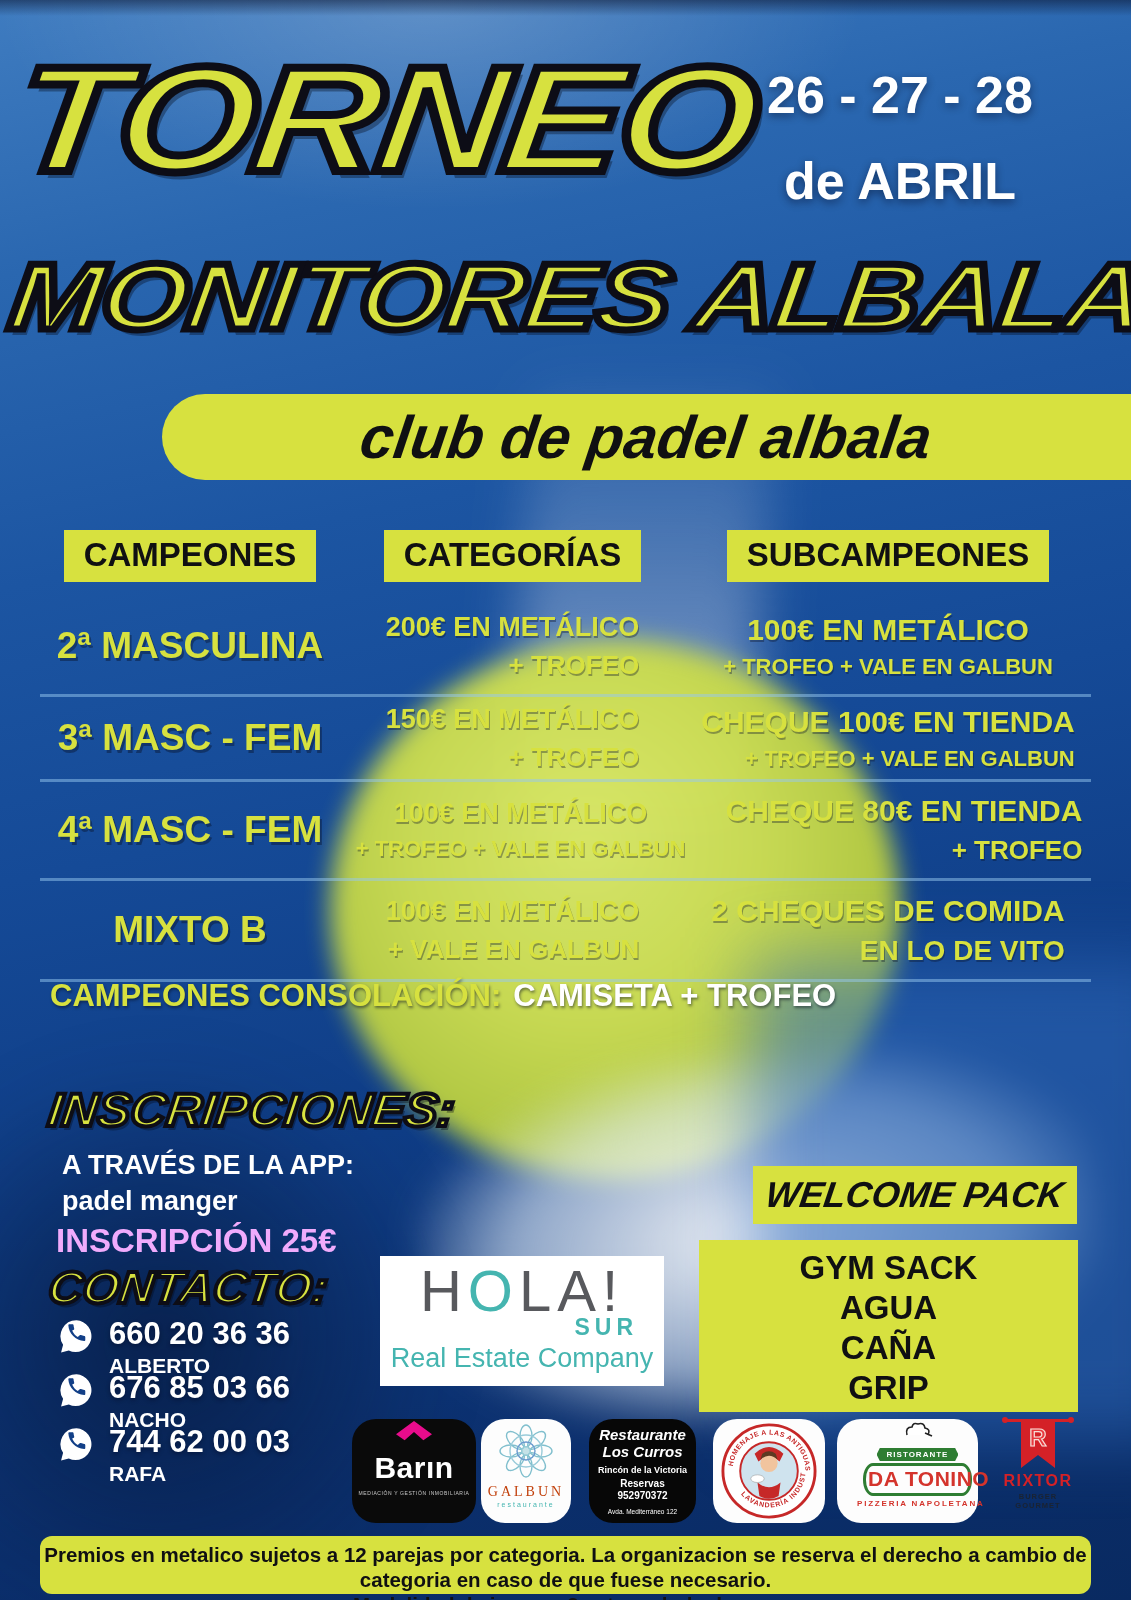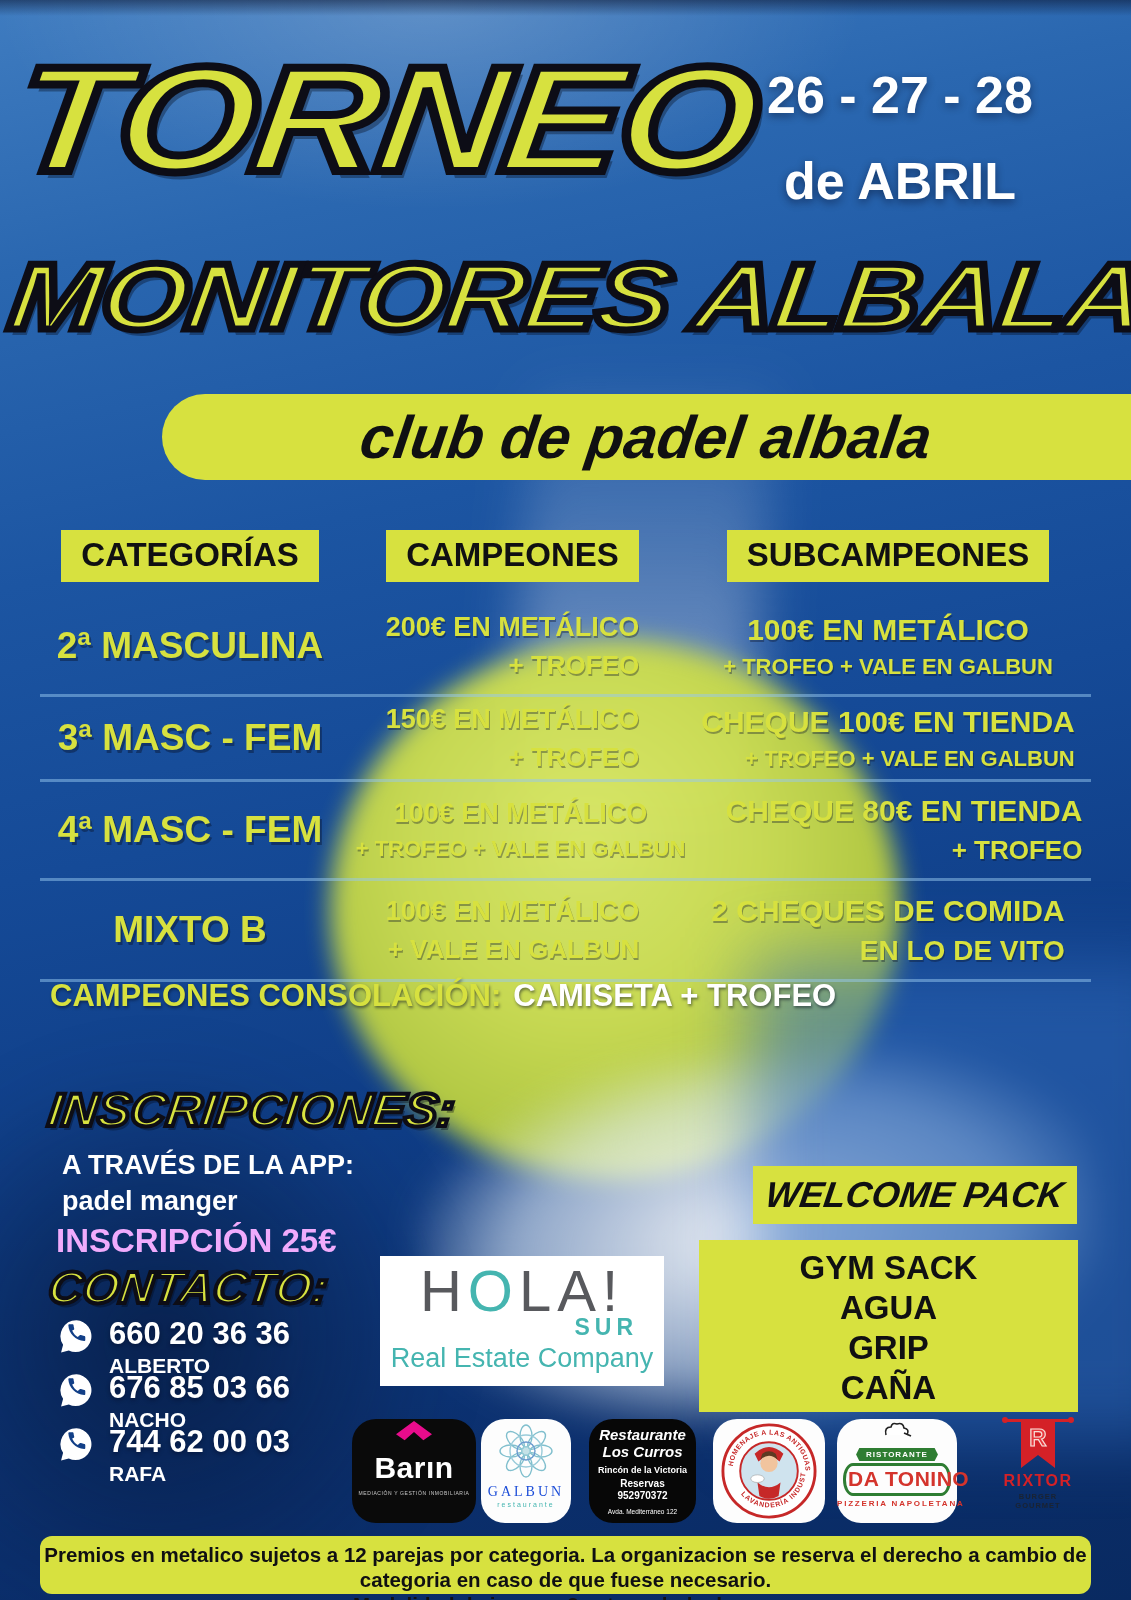--- a/index.html
+++ b/index.html
@@ -94,30 +94,30 @@
   .hola .tag{text-align:center;font-size:27px;color:#45b5b0;margin-top:2px;}
   
   .sp{top:1419px;height:104px;box-sizing:border-box;border-radius:24px;}
   .sp-barin{left:352px;width:124px;background:#0a0a0a;text-align:center;padding-top:2px;}
   .barin-ic{width:36px;height:24px;margin:0 auto;background:#e80c8c;
     clip-path:polygon(50% 0,100% 55%,76% 80%,50% 46%,24% 80%,0 55%);}
   .sp-barin .nm{color:#fff;font-size:30px;font-weight:700;margin-top:6px;letter-spacing:.5px;}
   .sp-barin .tg{color:rgba(255,255,255,.75);font-size:5px;letter-spacing:.6px;margin-top:5px;}
   .sp-galbun{left:481px;width:90px;background:#fdfdfd;text-align:center;padding-top:4px;}
   .sp-galbun .nm{font-family:"Liberation Serif","DejaVu Serif",serif;font-size:14px;
-    letter-spacing:3px;color:#1d4ed8;margin-top:1px;}
+    letter-spacing:3px;color:#c2410c;margin-top:1px;}
   .sp-galbun .tg{font-size:7px;letter-spacing:2px;color:#45b5b0;margin-top:1px;}
   .sp-curros{left:589px;width:107px;background:#070707;text-align:center;color:#fff;padding-top:7px;}
   .sp-curros .t1,.sp-curros .t2{font-size:15px;font-weight:800;font-style:italic;line-height:17px;}
   .sp-curros .s1{font-size:9px;font-weight:700;margin-top:5px;}
   .sp-curros .s2{font-size:10px;font-weight:700;margin-top:3px;}
   .sp-curros .s3{font-size:10px;font-weight:700;margin-top:1px;}
   .sp-curros .s4{font-size:6.5px;margin-top:7px;}
   .sp-lavan{left:713px;width:112px;background:#fdfdfd;display:flex;align-items:center;justify-content:center;}
-  .sp-tonino{left:837px;width:120px;background:#fdfdfd;text-align:center;padding-top:2px;}
+  .sp-tonino{left:837px;width:141px;background:#fdfdfd;text-align:center;padding-top:2px;padding-left:20px;}
   .ribbon{display:inline-block;background:#2e7d32;color:#fff;font-size:8px;font-weight:700;
     letter-spacing:1px;padding:2px 10px;clip-path:polygon(4% 0,96% 0,100% 50%,96% 100%,4% 100%,0 50%);}
   .tonino-panel{margin:2px 6px 0;border:3px solid #2e7d32;border-radius:10px/16px;padding:1px 2px 2px;}
   .tonino-panel .nm{color:#d4342c;font-size:21px;font-weight:800;letter-spacing:.5px;white-space:nowrap;}
   .sp-tonino .tg{color:#d4342c;font-size:8px;font-weight:700;letter-spacing:1.8px;margin-top:3px;white-space:nowrap;}
   .sp-rixtor{left:998px;width:80px;text-align:center;padding-top:0;}
   .rixtor-rod{position:relative;width:64px;height:3px;background:#d42127;margin:0 auto;}
   .rixtor-rod::before,.rixtor-rod::after{content:"";position:absolute;top:-2px;width:6px;height:6px;
     background:#d42127;border-radius:50%;}
   .rixtor-rod::before{left:-4px;}.rixtor-rod::after{right:-4px;}
@@ -152,22 +152,22 @@
     <div class="d1">26 - 27 - 28</div>
     <div class="d2">de ABRIL</div>
   </div>
   <div class="z title2 lime stroke-mid">MONITORES ALBALA</div>
   <div class="z venue">
     <span>club de padel albala</span>
   </div>
 
   <div class="z prizes">
     <div class="phead">
+      <div><span class="chip">CAMPEONES</span></div>
       <div><span class="chip">CATEGORÍAS</span></div>
-      <div><span class="chip">CAMPEONES</span></div>
       <div><span class="chip">SUBCAMPEONES</span></div>
     </div>
     <div class="prow r1">
       <div class="pcat">2ª MASCULINA</div>
       <div class="pprize">
         <div class="l1">200€ EN METÁLICO</div>
         <div class="l2 big">+ TROFEO</div>
       </div>
       <div class="pprize sub">
         <div class="l1">100€ EN METÁLICO</div>
@@ -248,22 +248,22 @@
       <div class="nm">RAFA</div>
     </div>
   </div>
 
   <div class="z wchip">
     <span>WELCOME PACK</span>
   </div>
   <div class="z wbox">
     <div class="it">GYM SACK</div>
     <div class="it">AGUA</div>
+    <div class="it">CAÑA</div>
     <div class="it">GRIP</div>
-    <div class="it">CAÑA</div>
   </div>
 
   <div class="z hola">
     <div class="line1">
       <span>H</span>
         <span class="o">O</span>
         <span>L</span>
         <span>A</span>
         <span>!</span>
     </div>

